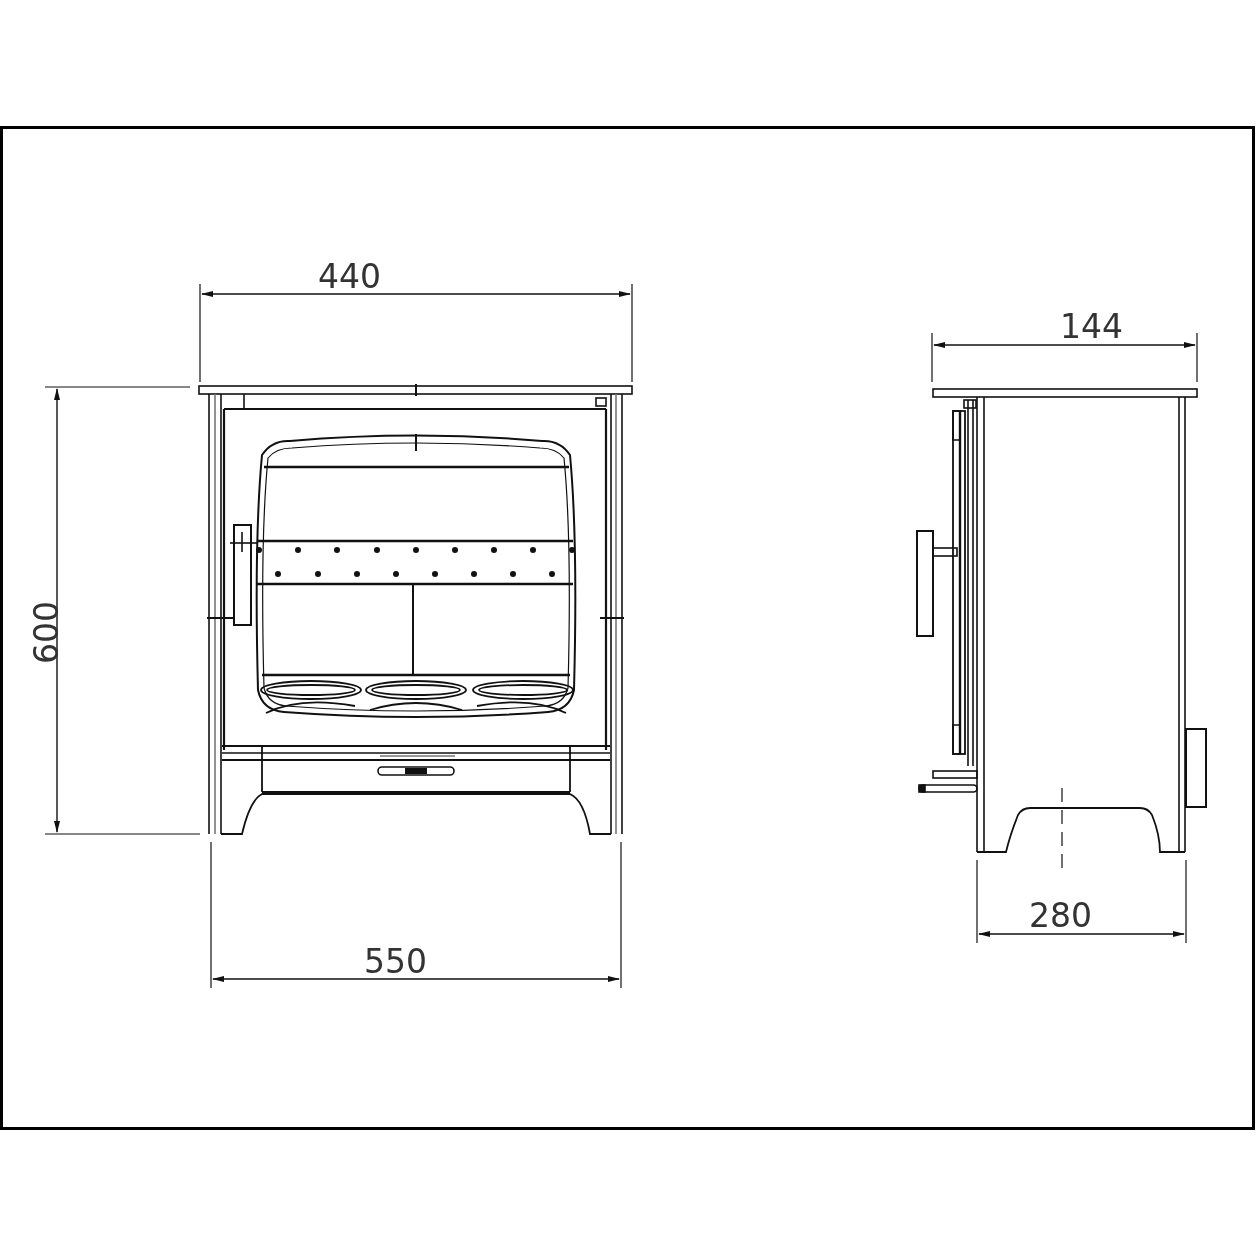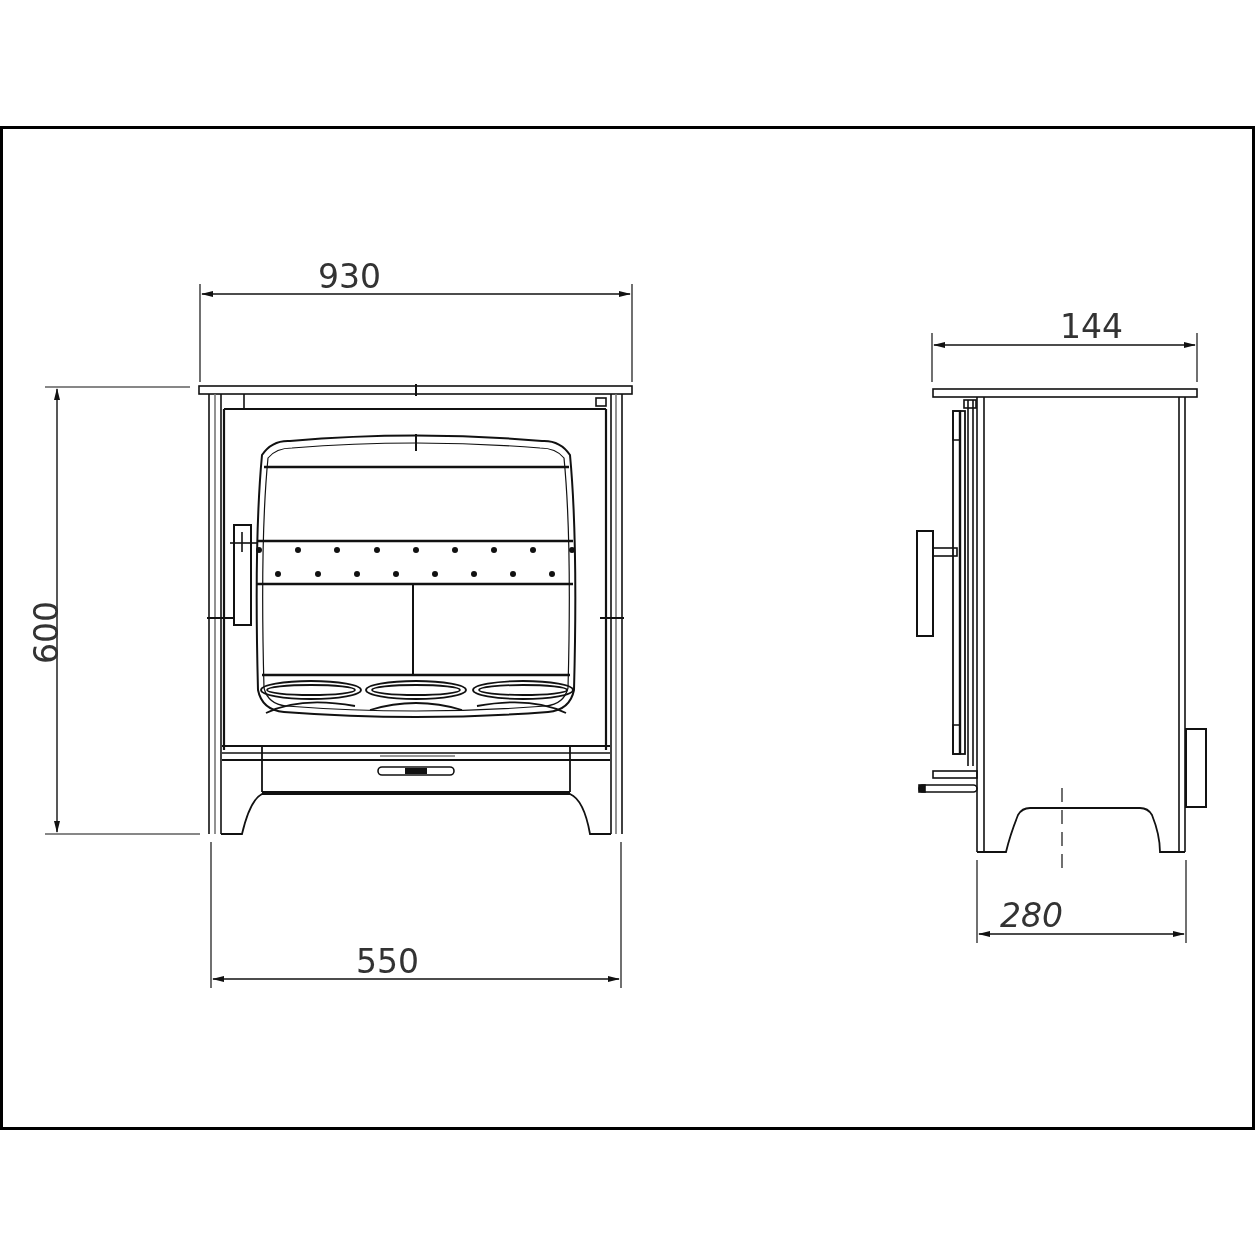--- a/index.html
+++ b/index.html
@@ -160,17 +160,17 @@
       <rect x="917" y="531" width="16" height="105" stroke-width="2"></rect>
       <rect x="933" y="548" width="24" height="8"></rect>
     </g>
 
     <rect x="933" y="771" width="44" height="7"></rect>
     <rect x="919" y="785" width="58" height="7" rx="3.5"></rect>
     <rect x="919" y="785" width="6" height="7" fill="#111"></rect>
   </g>
 </svg>
 
-<div class="dim-label" style="left:318px; top:260px;">930</div>
+<div class="dim-label" style="left:318px; top:260px;">440</div>
 <div class="dim-label vertical" style="left:15px; top:616px;">600</div>
-<div class="dim-label" style="left:356px; top:945px;">550</div>
+<div class="dim-label" style="left:364px; top:945px;">550</div>
 <div class="dim-label" style="left:1060px; top:310px;">144</div>
-<div class="dim-label" style="left:1000px; top:899px;font-style:italic;">280</div>
+<div class="dim-label" style="left:1029px; top:899px;">280</div>
 
 </body></html>

